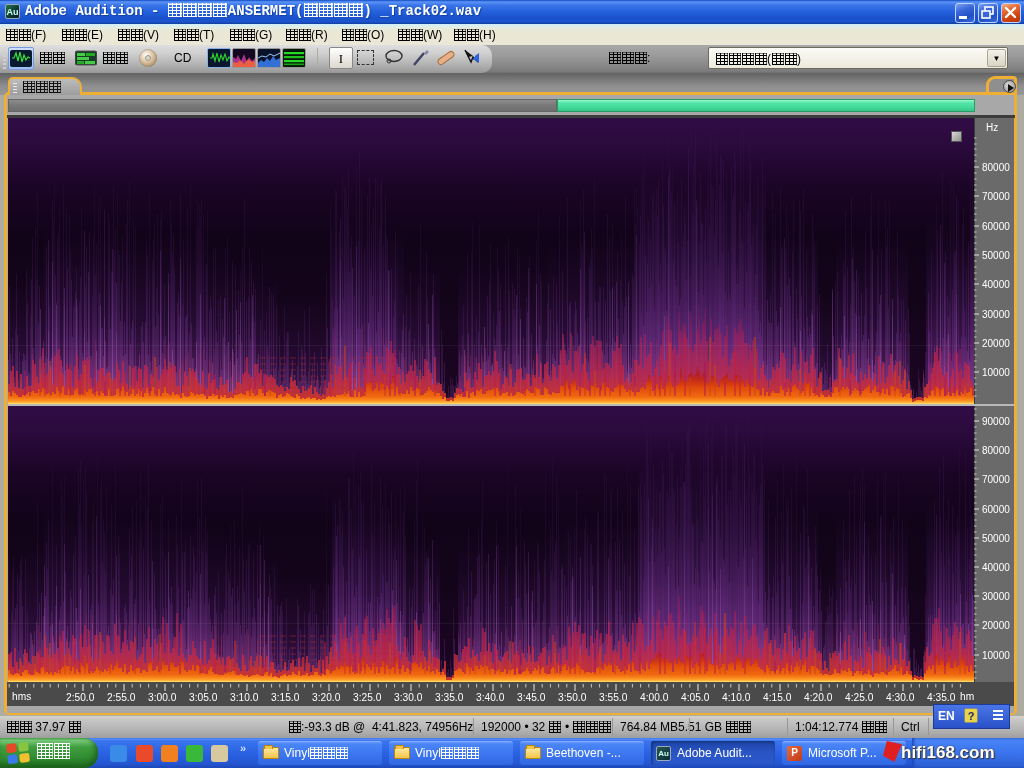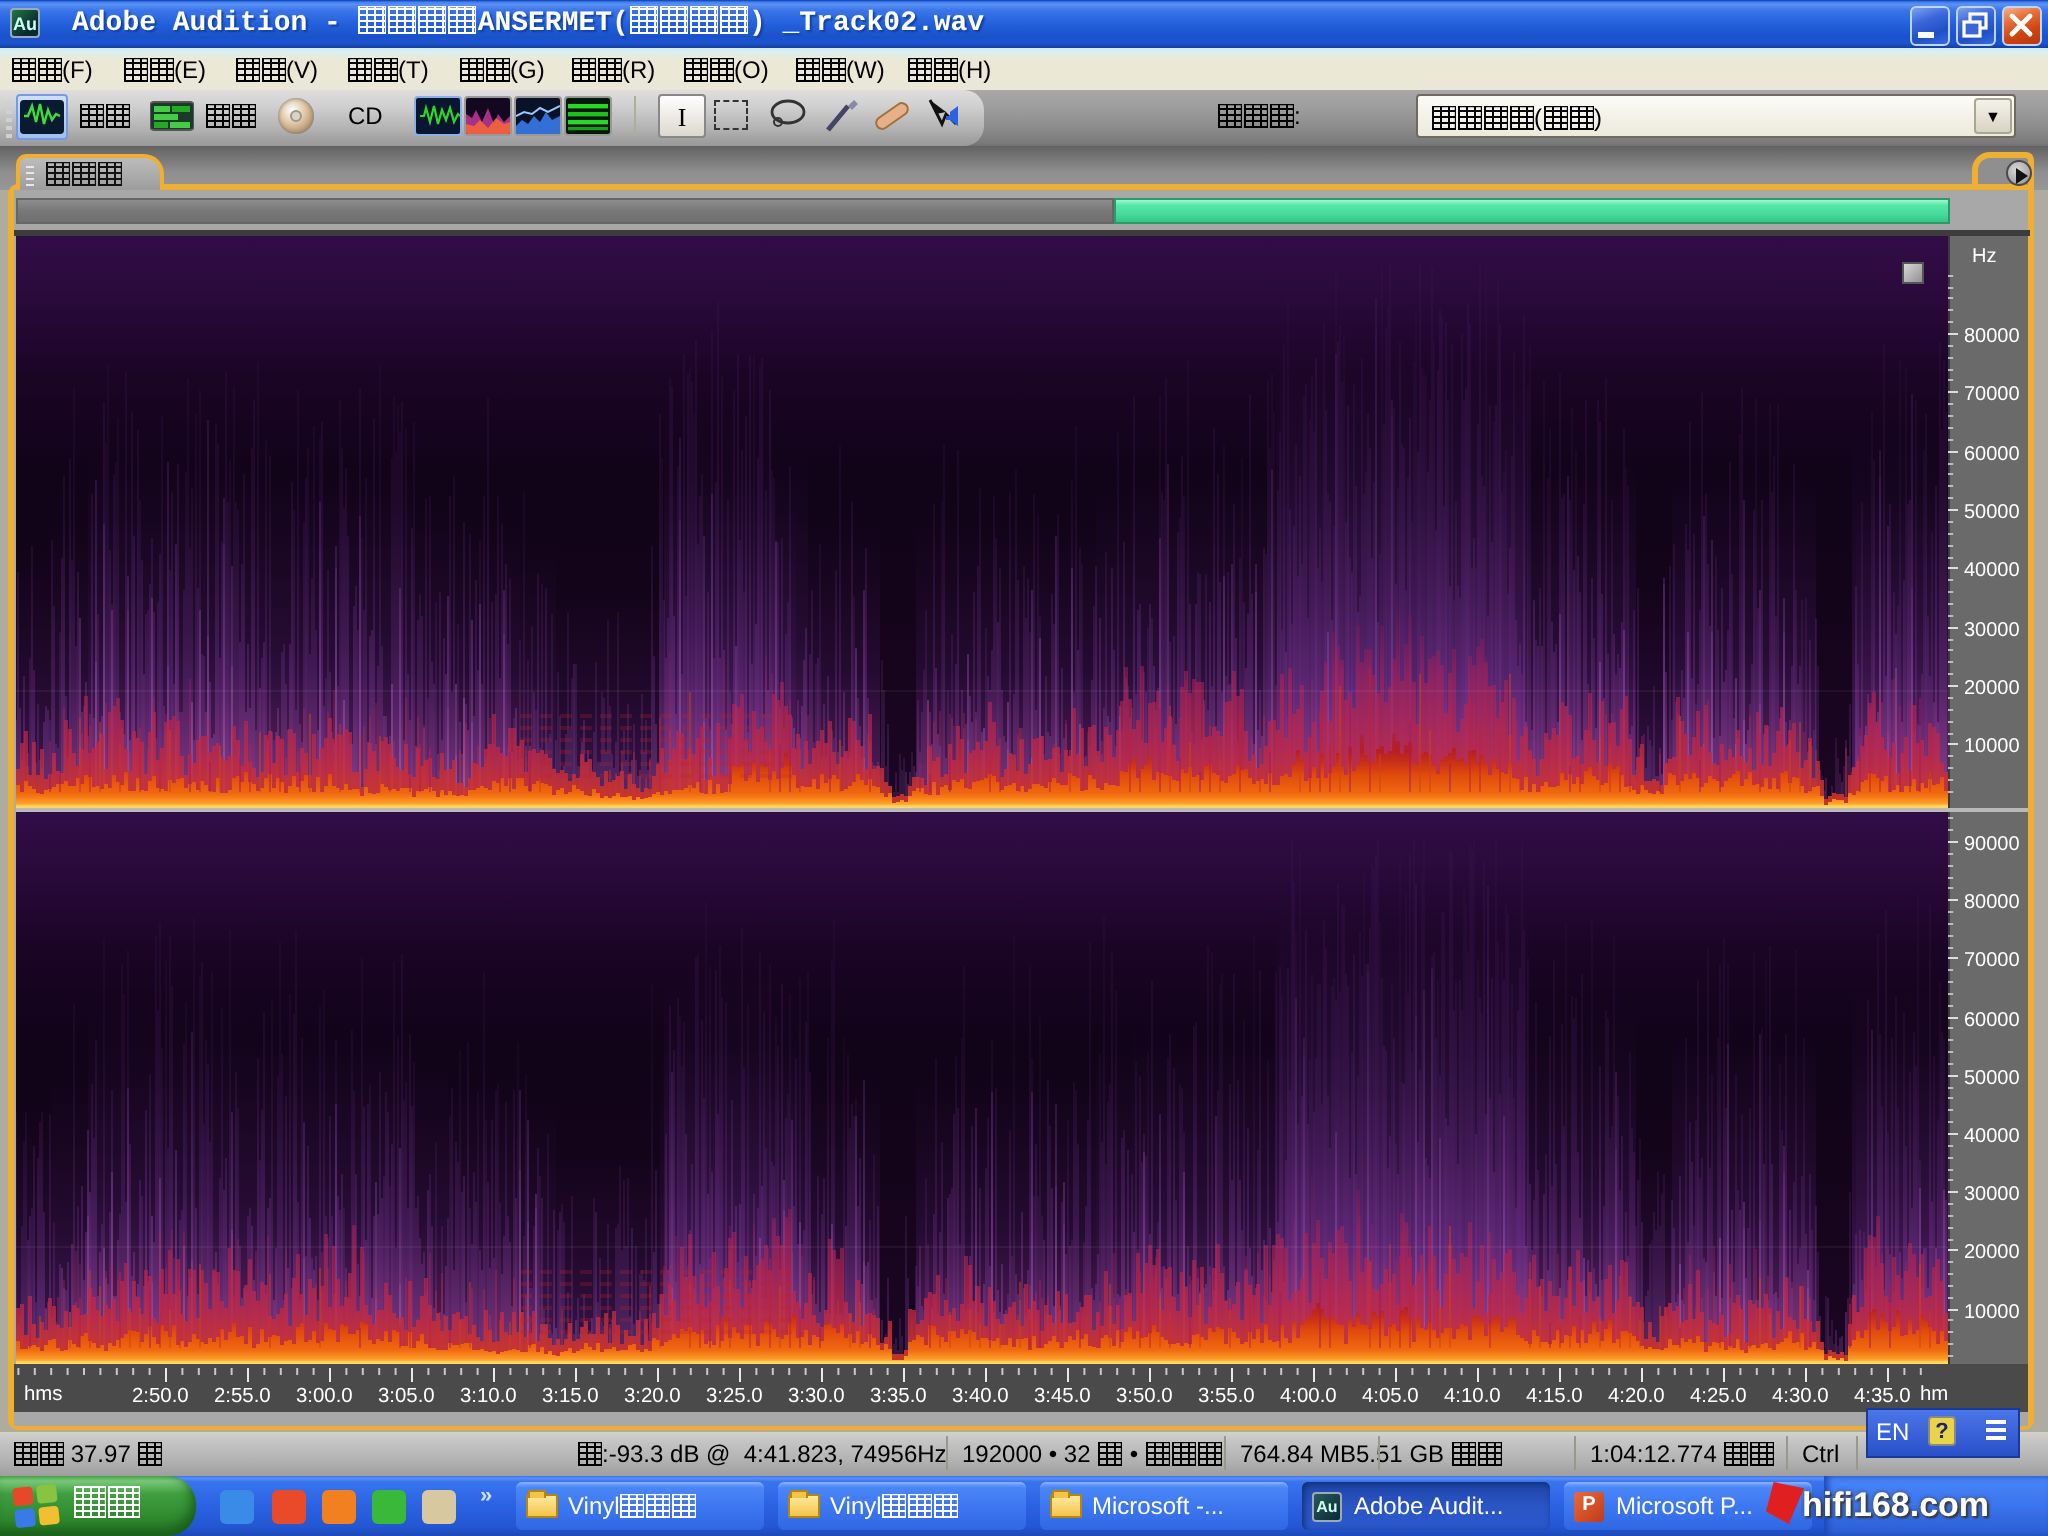--- a/index.html
+++ b/index.html
@@ -2,21 +2,21 @@
 <html><head><meta charset="utf-8"><style>
 *{margin:0;padding:0;box-sizing:border-box}
 body{font-family:"Liberation Sans",sans-serif}
 #scr{position:relative;width:1024px;height:768px;overflow:hidden;background:#a16207;font-size:12px}
 i.g{display:inline-block;width:1em;height:1em;margin:0 .5px;vertical-align:-2px;
 background:repeating-linear-gradient(0deg,currentColor 0 1px,transparent 1px 3px),repeating-linear-gradient(90deg,currentColor 0 1px,transparent 1px 4px);
 box-shadow:inset 0 0 0 .6px currentColor}
 .abs{position:absolute}
 .titlebar{position:absolute;left:0;top:0;width:1024px;height:24px;background:linear-gradient(180deg,#0c3cab 0%,#3d7cf0 4%,#5a92f4 9%,#3a74e8 22%,#2360dc 50%,#1b52cc 75%,#1c54ce 90%,#123f9e 100%)}
 .auico{position:absolute;left:5px;top:4px;width:15px;height:15px;background:linear-gradient(135deg,#274,#0a2a33 70%);border:1px solid #9ab;border-radius:2px;color:#cfe;font:bold 9px "Liberation Sans";text-align:center;line-height:14px}
-.ttext{position:absolute;left:36px;top:3px;color:#fff;font:bold 14px "Liberation Mono",monospace;letter-spacing:0;text-shadow:1px 1px 1px #1240a0;white-space:nowrap}
+.ttext{position:absolute;left:25px;top:3px;color:#fff;font:bold 14px "Liberation Mono",monospace;letter-spacing:0;text-shadow:1px 1px 1px #1240a0;white-space:nowrap}
 .tbtn{position:absolute;top:3px;width:20px;height:20px;border-radius:3px;border:1px solid #bdd4fe;overflow:hidden}
 .tbtn svg{position:absolute;left:0;top:0}
 .bmin,.bmax{background:linear-gradient(160deg,#7aa2f4 0%,#3a66d8 35%,#2050c4 70%,#3a6ae0 100%)}
 .bclose{background:linear-gradient(160deg,#f0b088 0%,#e8703a 30%,#d04410 65%,#b83808 100%)}
 .menubar{position:absolute;left:0;top:24px;width:1024px;height:21px;background:linear-gradient(180deg,#cdeefb 0%,#dfeee8 12%,#ece8d6 30%,#ebe7d6 100%);color:#000}
 .menubar span{position:absolute;top:4px;white-space:nowrap}
 .toolbar{position:absolute;left:0;top:45px;width:1024px;height:28px;background:linear-gradient(180deg,#a8a8a8 0%,#9c9c9c 35%,#8a8a8a 70%,#7a7a7a 95%,#707070 100%)}
 .tpanel{position:absolute;left:0;top:0;width:492px;height:28px;background:linear-gradient(180deg,#dedede 0%,#cfcfcf 30%,#b2b2b2 70%,#989898 100%);border-radius:0 10px 10px 0}
 .tabrow{position:absolute;left:0;top:73px;width:1024px;height:22px;background:linear-gradient(180deg,#626262,#8f8f8f 60%,#979797)}
 .ear{position:absolute;left:986px;top:76px;width:31px;height:19px;background:#8f8f8f;border:3px solid #efaf35;border-bottom:none;border-radius:9px 4px 0 0}
@@ -809,21 +809,21 @@
       <span style="left:795px">1:04:12.774 <i class="g"></i><i class="g"></i></span>
       <span style="left:901px">Ctrl</span>
       <div class="ssep" style="left:473px"></div>
       <div class="ssep" style="left:612px"></div>
       <div class="ssep" style="left:689px"></div>
       <div class="ssep" style="left:787px"></div>
       <div class="ssep" style="left:893px"></div>
       <div class="ssep" style="left:928px"></div>
     </div>
 <div class="langbar">
-      <span style="position:absolute;left:4px;top:4px;font-weight:normal">EN</span>
+      <span style="position:absolute;left:4px;top:4px;font-weight:bold">EN</span>
       <div style="position:absolute;left:30px;top:3px;width:14px;height:15px;background:#e8d44a;border:1px solid #888;border-radius:2px;color:#226;text-align:center;font:bold 11px 'Liberation Sans';line-height:14px">?</div>
       <div style="position:absolute;right:6px;top:5px;width:10px;height:2px;background:#fff;box-shadow:0 4px 0 #fff,0 8px 0 #fff"></div>
     </div>
 <div class="taskbar"></div>
 <div class="startbtn">
       <svg width="24" height="22" viewBox="0 0 24 22" style="position:absolute;left:8px;top:4px">
         <g transform="rotate(-6 12 11)">
           <rect x="1" y="1" width="10" height="9" rx="2" fill="#e8482a"></rect>
           <rect x="13" y="1" width="10" height="9" rx="2" fill="#88c440"></rect>
           <rect x="1" y="12" width="10" height="9" rx="2" fill="#3a7ae8"></rect>
@@ -847,21 +847,21 @@
     <div class="taskbtn" style="left:389px">
       <div class="ic">
         <div class="folder"></div>
       </div>
       <div class="tx">Vinyl<i class="g"></i><i class="g"></i><i class="g"></i></div>
     </div>
     <div class="taskbtn" style="left:520px">
       <div class="ic">
         <div class="folder"></div>
       </div>
-      <div class="tx">Microsoft -...</div>
+      <div class="tx">Beethoven -...</div>
     </div>
     <div class="taskbtn active" style="left:651px">
       <div class="ic">
         <div style="width:15px;height:15px;margin-top:1px;background:linear-gradient(135deg,#285a5a,#0a2a33);border:1px solid #9ab;border-radius:2px;color:#cfe;font:bold 8px 'Liberation Sans';text-align:center;line-height:14px">Au</div>
       </div>
       <div class="tx">Adobe Audit...</div>
     </div>
     <div class="taskbtn" style="left:782px">
       <div class="ic">
         <div style="width:15px;height:15px;margin-top:1px;background:linear-gradient(135deg,#e86a3a,#c03a1a);border-radius:2px;color:#fff;font:bold 10px 'Liberation Sans';text-align:center;line-height:14px">P</div>

